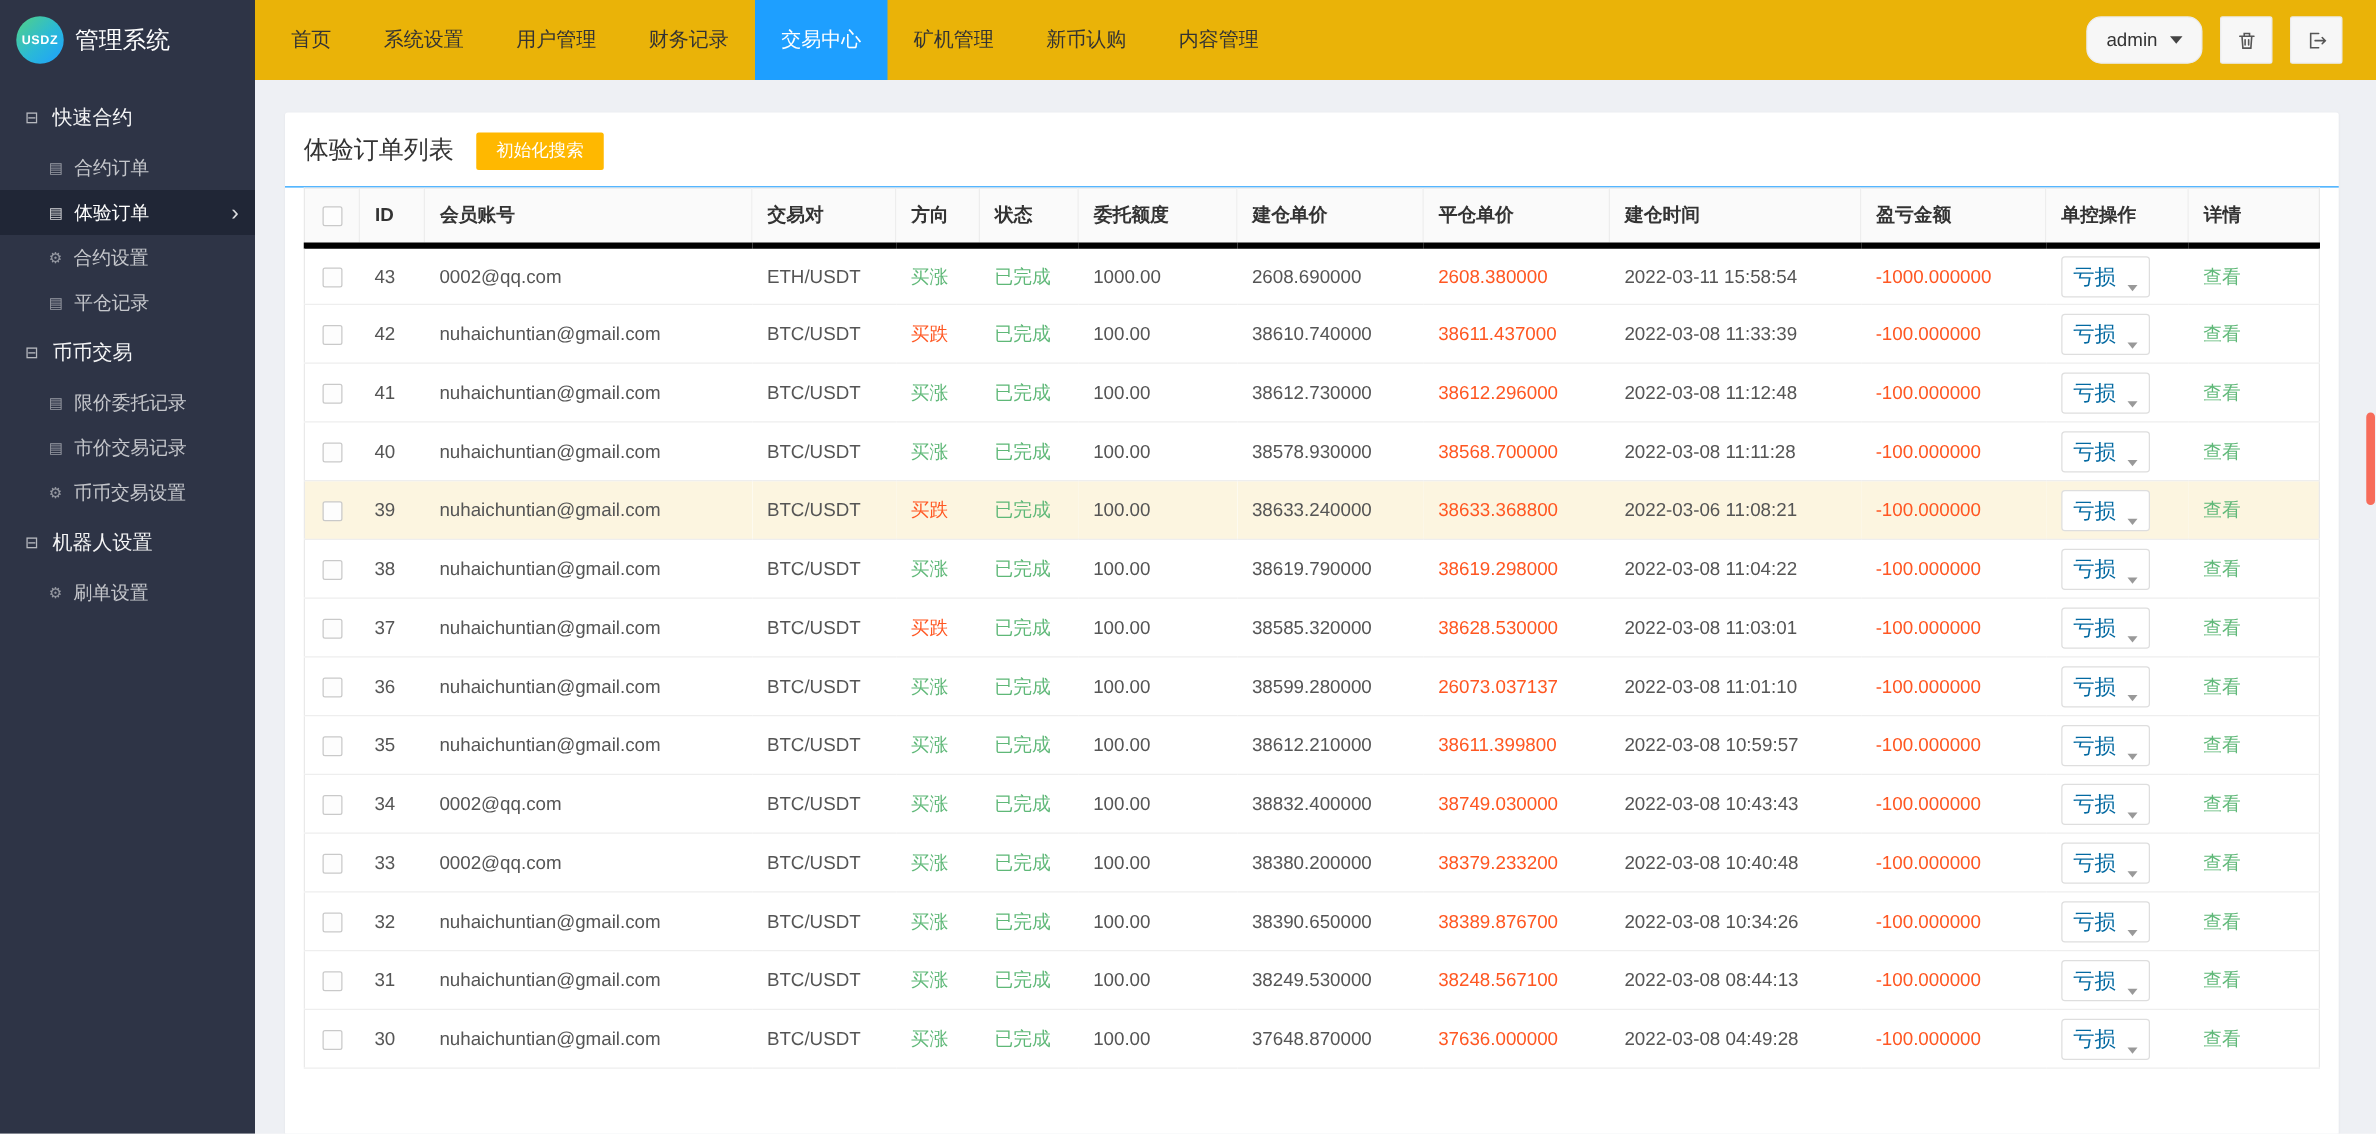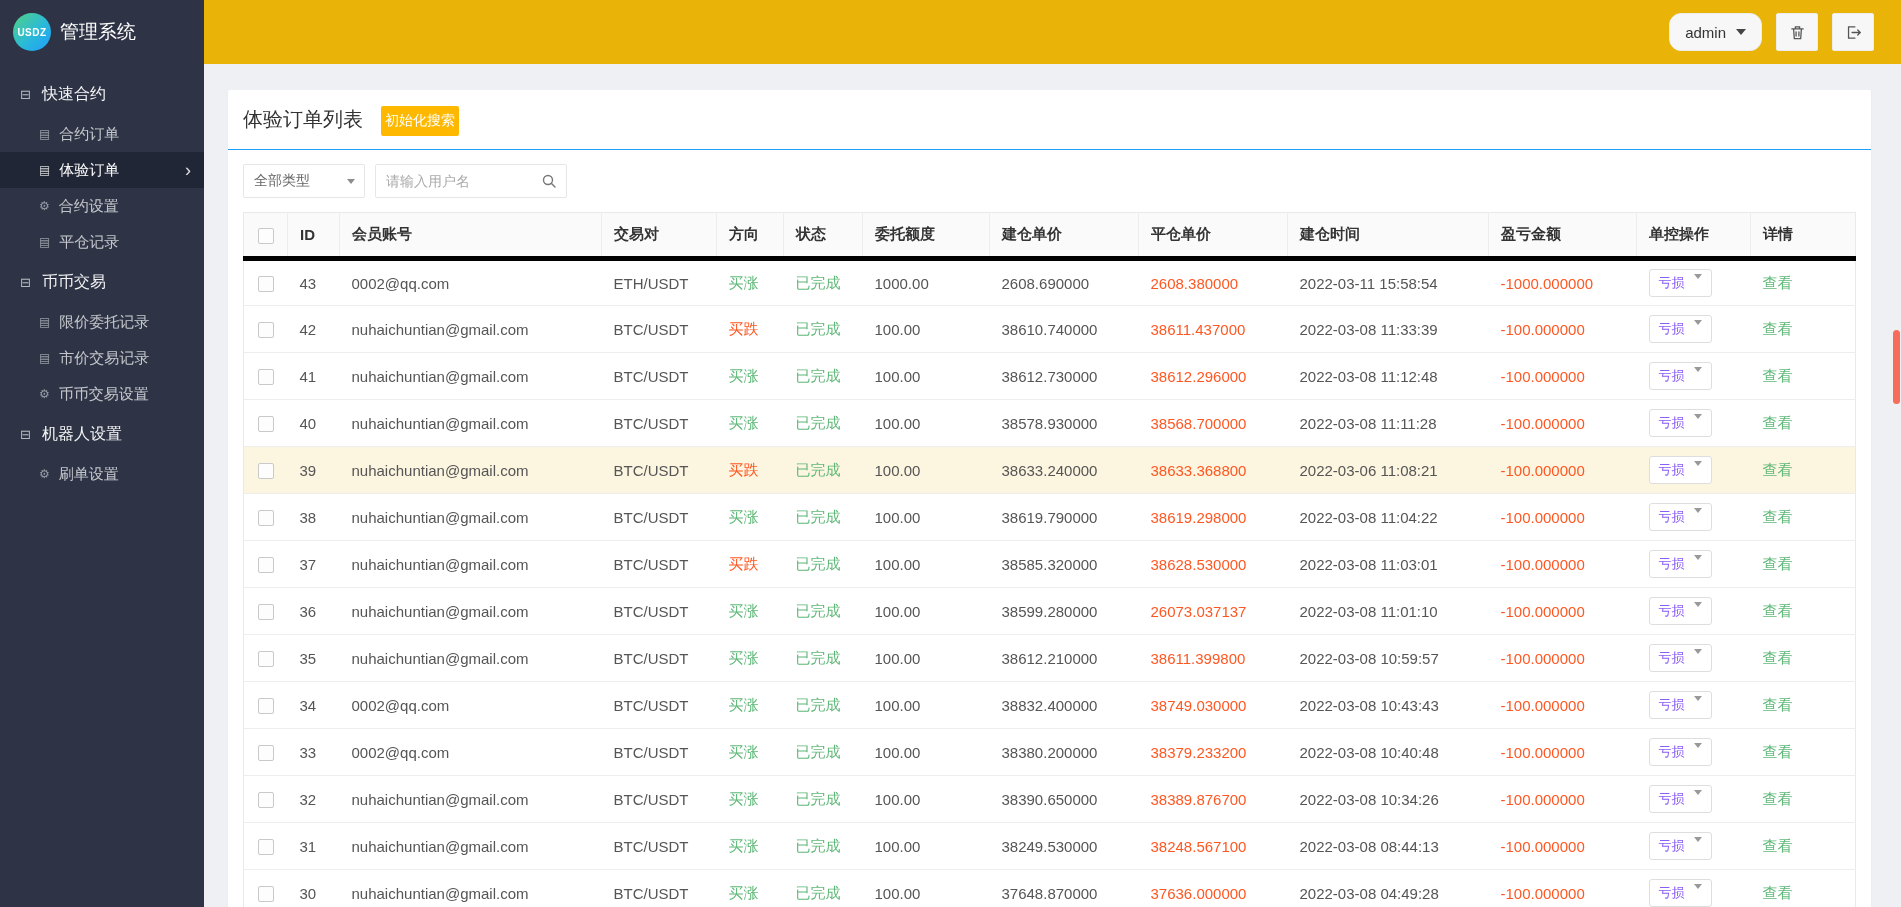--- a/index.html
+++ b/index.html
@@ -27,56 +27,66 @@
   .side-item .s-icon{font-size:12px;color:rgba(255,255,255,.5)}
   .side-item.active{background:#202636;color:#fff}
   .side-item.active .s-icon{color:rgba(255,255,255,.8)}
   .chev{position:absolute;right:13px;font-size:18px;color:rgba(255,255,255,.85);line-height:1}
 
   
   .main{position:absolute;left:204px;top:64px;right:0;bottom:0;padding:26px 30px 0 24px;overflow:hidden}
   .card{background:#fff;border-radius:2px;box-shadow:0 1px 2px rgba(0,0,0,.06);height:1200px}
   .card-header{display:flex;align-items:flex-start;gap:18px;padding:16px 15px 13px;border-bottom:1px solid var(--blue,#1E9FFF)}
   .page-title{font-size:20px;color:#333}
-  .btn-yellow{background:var(--yellow,#FFB800);border:none;color:#fff;font-size:14px;height:30px;padding:0 4px;border-radius:2px;cursor:pointer;font-family:inherit}
+  .btn-yellow{background:var(--yellow,#FFB800);border:none;color:#fff;font-size:14px;height:30px;padding:0 16px;border-radius:2px;cursor:pointer;font-family:inherit}
   .filter-row{display:flex;gap:10px;margin:14px 15px}
   .select-box{position:relative;width:122px;height:34px;border:1px solid #e6e6e6;border-radius:2px;display:flex;align-items:center;padding:0 26px 0 10px;font-size:14px;color:#666;cursor:pointer;background:#fff}
   .select-box .tri-sm{position:absolute;right:9px;top:14px;border-left:4px solid transparent;border-right:4px solid transparent;border-top:5px solid #8d8d8d;width:0;height:0}
   .input-box{width:192px;height:34px;border:1px solid #e6e6e6;border-radius:2px;display:flex;align-items:center;background:#fff}
   .input-box input{flex:1;min-width:0;border:none;outline:none;padding:0 6px 0 10px;font-size:14px;color:#333;font-family:inherit;background:transparent}
   .input-box input::placeholder{color:#aaa}
   .input-box svg{margin-right:9px;flex:none}
 
   
   .table-wrap{padding:0 15px}
   table{width:100%;border-collapse:collapse;table-layout:fixed;border:1px solid #e9e9e9}
   th{height:46px;background:#fafafa;border-bottom:5px solid #000000;border-right:1px solid #ededed;font-size:15px;color:#333;font-weight:bold;text-align:left;padding:0 12px;white-space:nowrap;overflow:hidden}
   th:last-child{border-right:none}
   td{height:47px;border-bottom:1px solid #eeeeee;font-size:15px;color:#555;padding:0 12px;white-space:nowrap;overflow:hidden;text-overflow:ellipsis;background:#fff}
   tr.hl td{background:#fcf5e0}
   .c-center{text-align:center}
   .t-green{color:var(--green,#5FB878)}
   .t-red{color:var(--red,#FF5722)}
   .cb{display:inline-block;width:16px;height:16px;border:1px solid #c9c9c9;background:#fdfdfd;border-radius:2px;vertical-align:middle;cursor:pointer}
-  .mini-select{display:inline-flex;align-items:flex-start;gap:9px;border:1px solid #dedede;border-radius:3px;padding:4px 9px;font-size:13px;color:#8b5cf6;cursor:pointer;background:#fff}
+  .mini-select{display:inline-flex;align-items:flex-end;gap:9px;border:1px solid #dedede;border-radius:3px;padding:4px 9px;font-size:17px;color:#0369a1;cursor:pointer;background:#fff}
   .mini-select .tri-xs{width:0;height:0;border-left:4px solid transparent;border-right:4px solid transparent;border-top:5px solid #999}
   .link-view{color:var(--green,#5FB878);cursor:pointer;text-decoration:none}
 
   .scroll-thumb{position:absolute;right:1px;top:330px;width:7px;height:74px;background:#f76c5a;border-radius:4px;z-index:20;cursor:pointer}
 </style>
 </head>
 <body>
 
 <header class="topbar">
   <div class="brand">
     <div class="logo">
         <span>USDZ</span>
       </div>
     <span class="brand-title">管理系统</span>
   </div>
+  <nav class="top-nav" id="top-nav">
+      <a class="nav-item">首页</a>
+      <a class="nav-item">系统设置</a>
+      <a class="nav-item">用户管理</a>
+      <a class="nav-item">财务记录</a>
+      <a class="nav-item active">交易中心</a>
+      <a class="nav-item">矿机管理</a>
+      <a class="nav-item">新币认购</a>
+      <a class="nav-item">内容管理</a>
+    </nav>
   <div class="topbar-right">
     <div class="user-dd">
       <span>admin</span>
       <span class="tri-down"></span>
     </div>
     <button class="icon-btn">
       <svg width="17" height="17" viewBox="0 0 24 24" fill="none" stroke="#555" stroke-width="1.8" stroke-linecap="round">
           <path d="M4 7h16M9 7V4h6v3M6.5 7l1 13.5h9l1-13.5M10 11v6M14 11v6"></path>
         </svg>
     </button>
@@ -134,33 +144,20 @@
       <span class="s-icon">⚙</span>
       <span>刷单设置</span>
     </div>
   </aside>
 
 <main class="main">
   <div class="card">
     <div class="card-header">
       <span class="page-title">体验订单列表</span>
       <button class="btn-yellow">初始化搜索</button>
-    </div>
-    <div class="filter-row">
-      <div class="select-box">
-        <span>全部类型</span>
-        <i class="tri-sm"></i>
-      </div>
-      <div class="input-box">
-        <input type="text" placeholder="请输入用户名" style="">
-        <svg width="16" height="16" viewBox="0 0 16 16">
-            <circle cx="7" cy="7" r="4.5" fill="none" stroke="#777" stroke-width="1.4"></circle>
-            <line x1="10.5" y1="10.5" x2="14" y2="14" stroke="#777" stroke-width="1.4" stroke-linecap="round"></line>
-          </svg>
-      </div>
     </div>
     <div class="table-wrap">
       <table>
         <colgroup>
           <col style="width:44px">
             <col style="width:52px">
             <col style="width:262px">
             <col style="width:115px">
           <col style="width:67px">
             <col style="width:79px">

